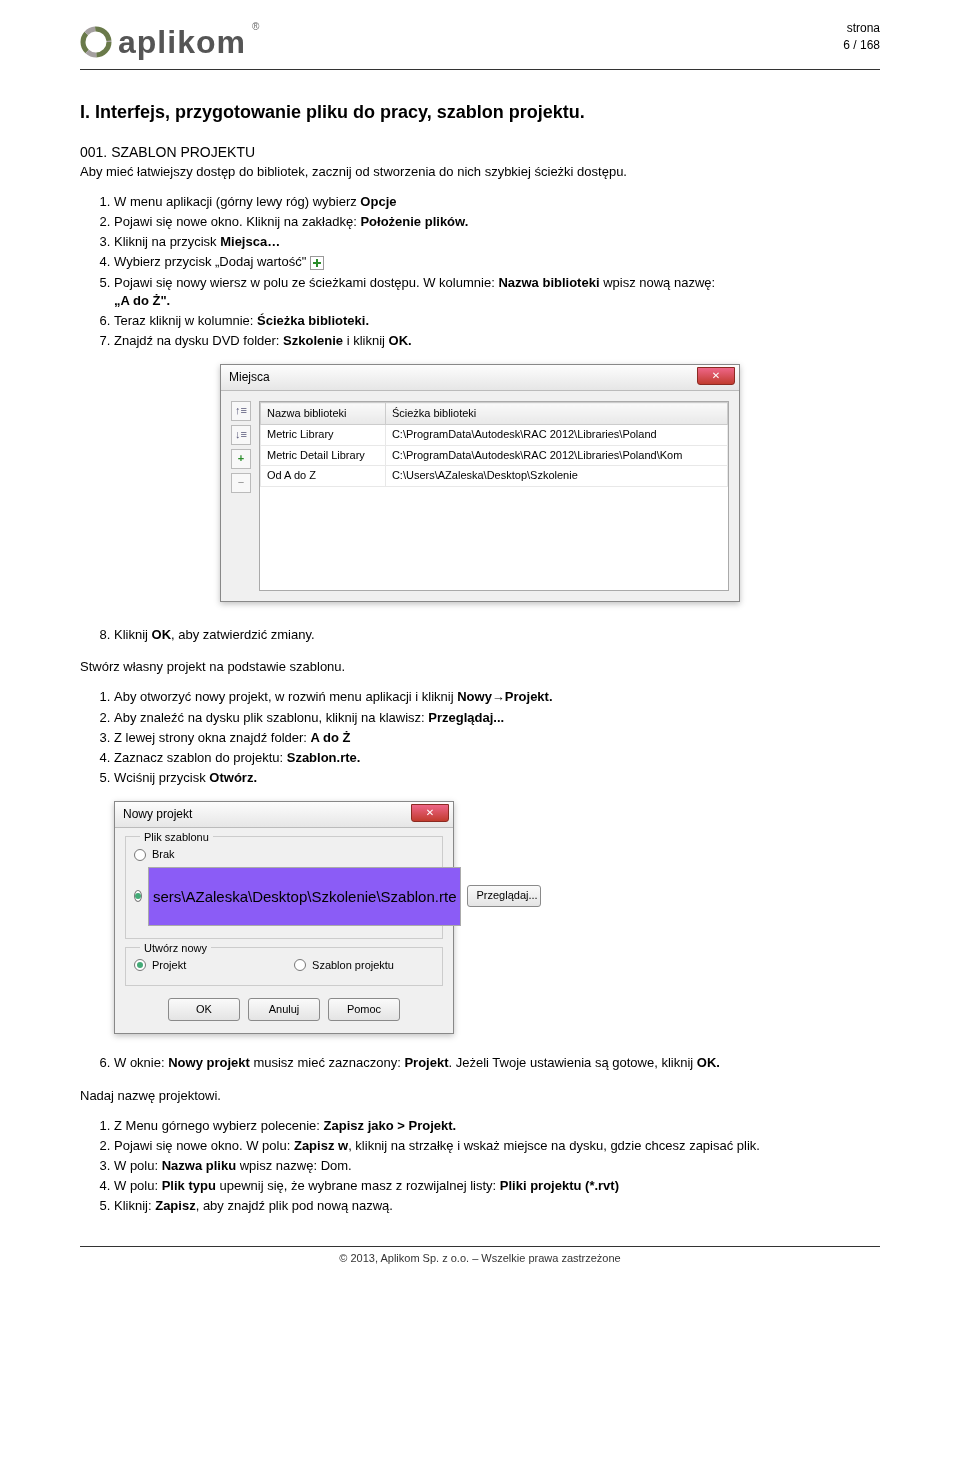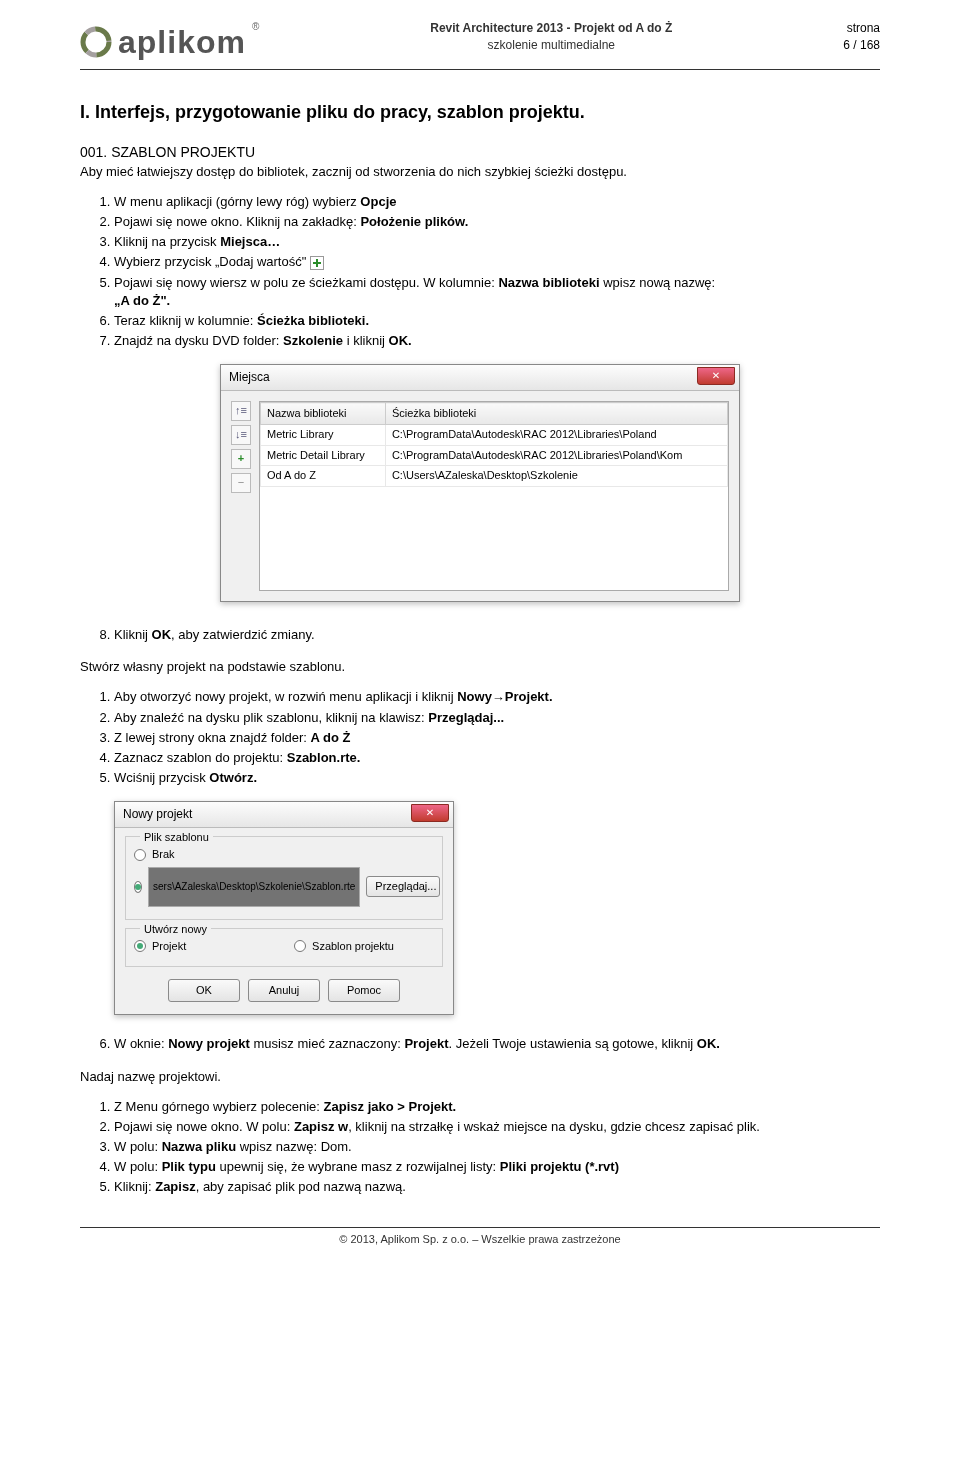--- a/index.html
+++ b/index.html
@@ -225,24 +225,24 @@
   }
   .radio.checked::after {
     content: "";
     width: 6px;
     height: 6px;
     background: #4a7;
     border-radius: 50%;
   }
   .text-input {
     flex: 1;
-    background: #737373;
+    background: #8b5cf6;
     border: 1px solid #aaa;
-    padding: 12px 4px;
-    font-size: 10px;
+    padding: 18px 4px;
+    font-size: 15px;
   }
   .browse-btn {
     min-width: 74px;
     padding: 2px 8px;
     background: linear-gradient(#fafafa, #e4e4e4);
     border: 1px solid #8a8a8a;
     border-radius: 3px;
     font-size: 11px;
   }
   .dlg2-buttons {
@@ -265,24 +265,20 @@
 <body>
 
 <div class="header">
   <div class="logo">
     <svg class="logo-icon" viewBox="0 0 32 32">
       <circle cx="16" cy="16" r="13" fill="none" stroke="#6a7a4a" stroke-width="5" stroke-dasharray="20 10"></circle>
       <circle cx="16" cy="16" r="13" fill="none" stroke="#a5a0a0" stroke-width="5" stroke-dasharray="10 20" stroke-dashoffset="-20"></circle>
     </svg>
     <span class="logo-text">aplikom</span>
     <span class="logo-reg">®</span>
-  </div>
-  <div class="header-center">
-    <div><span class="bold">Revit Architecture 2013 - Projekt od A do Ż</span></div>
-    <div>szkolenie multimedialne</div>
   </div>
   <div class="header-right">
     <div>strona</div>
     <div>6 / 168</div>
   </div>
 </div>
 
 <h1>I.    Interfejs, przygotowanie pliku do pracy, szablon projektu.</h1>
 <div class="subheading">001.  SZABLON PROJEKTU</div>
 <div class="paragraph">Aby mieć łatwiejszy dostęp do bibliotek, zacznij od stworzenia do nich szybkiej ścieżki dostępu.</div>
@@ -399,16 +395,16 @@
   <li style="text-align:justify"><span>W oknie: </span><span class="bold">Nowy projekt</span><span> musisz mieć zaznaczony: </span><span class="bold">Projekt</span><span>. Jeżeli Twoje ustawienia są gotowe, kliknij </span><span class="bold">OK.</span></li>
 </ol>
 
 <div class="paragraph">Nadaj nazwę projektowi.</div>
 
 <ol>
   <li><span>Z Menu górnego wybierz polecenie: </span><span class="bold">Zapisz jako &gt; Projekt.</span></li>
   <li><span>Pojawi się nowe okno. W polu: </span><span class="bold">Zapisz w</span><span>, kliknij na strzałkę i wskaż miejsce na dysku, gdzie chcesz zapisać plik.</span></li>
   <li><span>W polu: </span><span class="bold">Nazwa pliku</span><span> wpisz nazwę: Dom.</span></li>
   <li><span>W polu: </span><span class="bold">Plik typu</span><span> upewnij się, że wybrane masz z rozwijalnej listy: </span><span class="bold">Pliki projektu (*.rvt)</span></li>
-  <li><span>Kliknij: </span><span class="bold">Zapisz</span><span>, aby zapisać plik pod nazwą nazwą.</span></li>
+  <li><span>Kliknij: </span><span class="bold">Zapisz</span><span>, aby znajdź plik pod nową nazwą.</span></li>
 </ol>
 
 <div class="footer">© 2013, Aplikom Sp. z o.o. – Wszelkie prawa zastrzeżone</div>
 
 </body></html>

